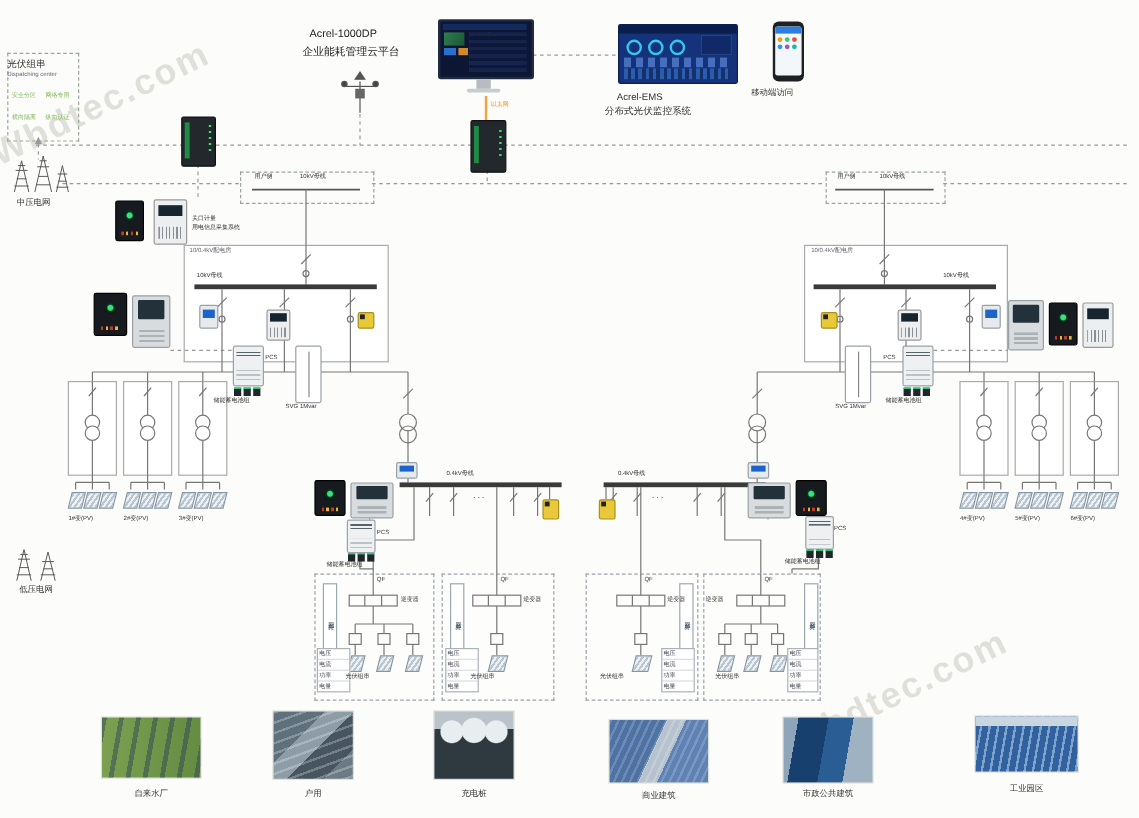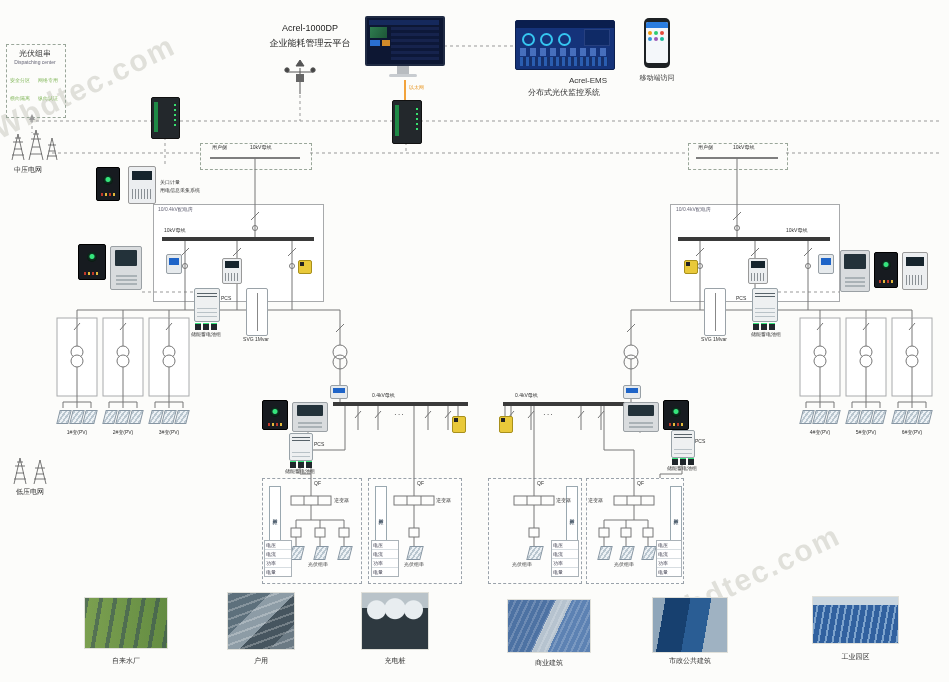--- a/index.html
+++ b/index.html
@@ -1,20 +1,20 @@
 <!DOCTYPE html>
 <html><head>
 <meta charset="utf-8">
 <style>
   html,body{margin:0;padding:0}
   body{font-family:"Liberation Sans",sans-serif;background:#fff}
   .canvas{position:relative;width:949px;height:682px;background:#fcfcfa;overflow:hidden}
   .lbl{position:absolute;font-size:6px;color:#333;white-space:nowrap;z-index:5;line-height:1.15}
   .l5{font-size:5px}.l7{font-size:7px}.l8{font-size:8px}.l9{font-size:9px;color:#222}
-  .c{text-align:center}
+  .c{text-align:left}
   .wm{position:absolute;font-size:30px;letter-spacing:2px;color:rgba(150,150,138,.28);transform:rotate(-26deg);z-index:0;font-weight:bold}
   .dashedbox{position:absolute;border:1px dashed #9aa79a;z-index:1;background:transparent}
   .solidbox{position:absolute;border:1px solid #a8aaac;background:#fff;z-index:1}
   .invbox{position:absolute;border:1px dashed #9aa2aa;z-index:1;background:#fdfdfc}
   svg.wire{position:absolute;left:0;top:0;z-index:2}
   .dev{position:absolute;z-index:3;border-radius:2px}
   .relay{background:#171b20;border:1px solid #000}
   .relay .scr{position:absolute;left:50%;top:22%;width:10px;height:10px;margin-left:-5px;border-radius:50%;background:radial-gradient(circle at 50% 45%,#35e57c 0 2px,#0f3323 3px,#0a1a12 5px)}
   .relay .btn{position:absolute;left:20%;bottom:12%;width:60%;height:3px;background:repeating-linear-gradient(90deg,#c0392b 0 2px,transparent 2px 4px,#e2b93b 4px 6px,transparent 6px 8px)}
   .gray{background:#d9dcde;border:1px solid #9aa0a4}
@@ -105,21 +105,21 @@
 
   <div class="ems" style="left:515px;top:20px;width:98px;height:48px">
     <div class="emshead"></div>
     <div class="ring" style="left:6px"></div>
     <div class="ring" style="left:24px"></div>
     <div class="ring" style="left:42px"></div>
     <div class="map"></div>
     <div class="rows"></div>
     <div class="chart"></div>
   </div>
-  <div class="lbl l8 c" style="left:538px;top:76px;width:100px">Acrel-EMS</div>
+  <div class="lbl l8 c" style="left:514px;top:76px;width:100px">Acrel-EMS</div>
   <div class="lbl l8 c" style="left:504px;top:88px;width:120px">分布式光伏监控系统</div>
 
   <div class="phone" style="left:644px;top:18px;width:26px;height:50px">
     <div class="pscr">
       <div class="phead"></div>
       <div class="dots">
         <i style="background:#f39c12"></i>
           <i style="background:#2ecc71"></i>
           <i style="background:#e74c3c"></i>
         <i style="background:#3498db"></i>

